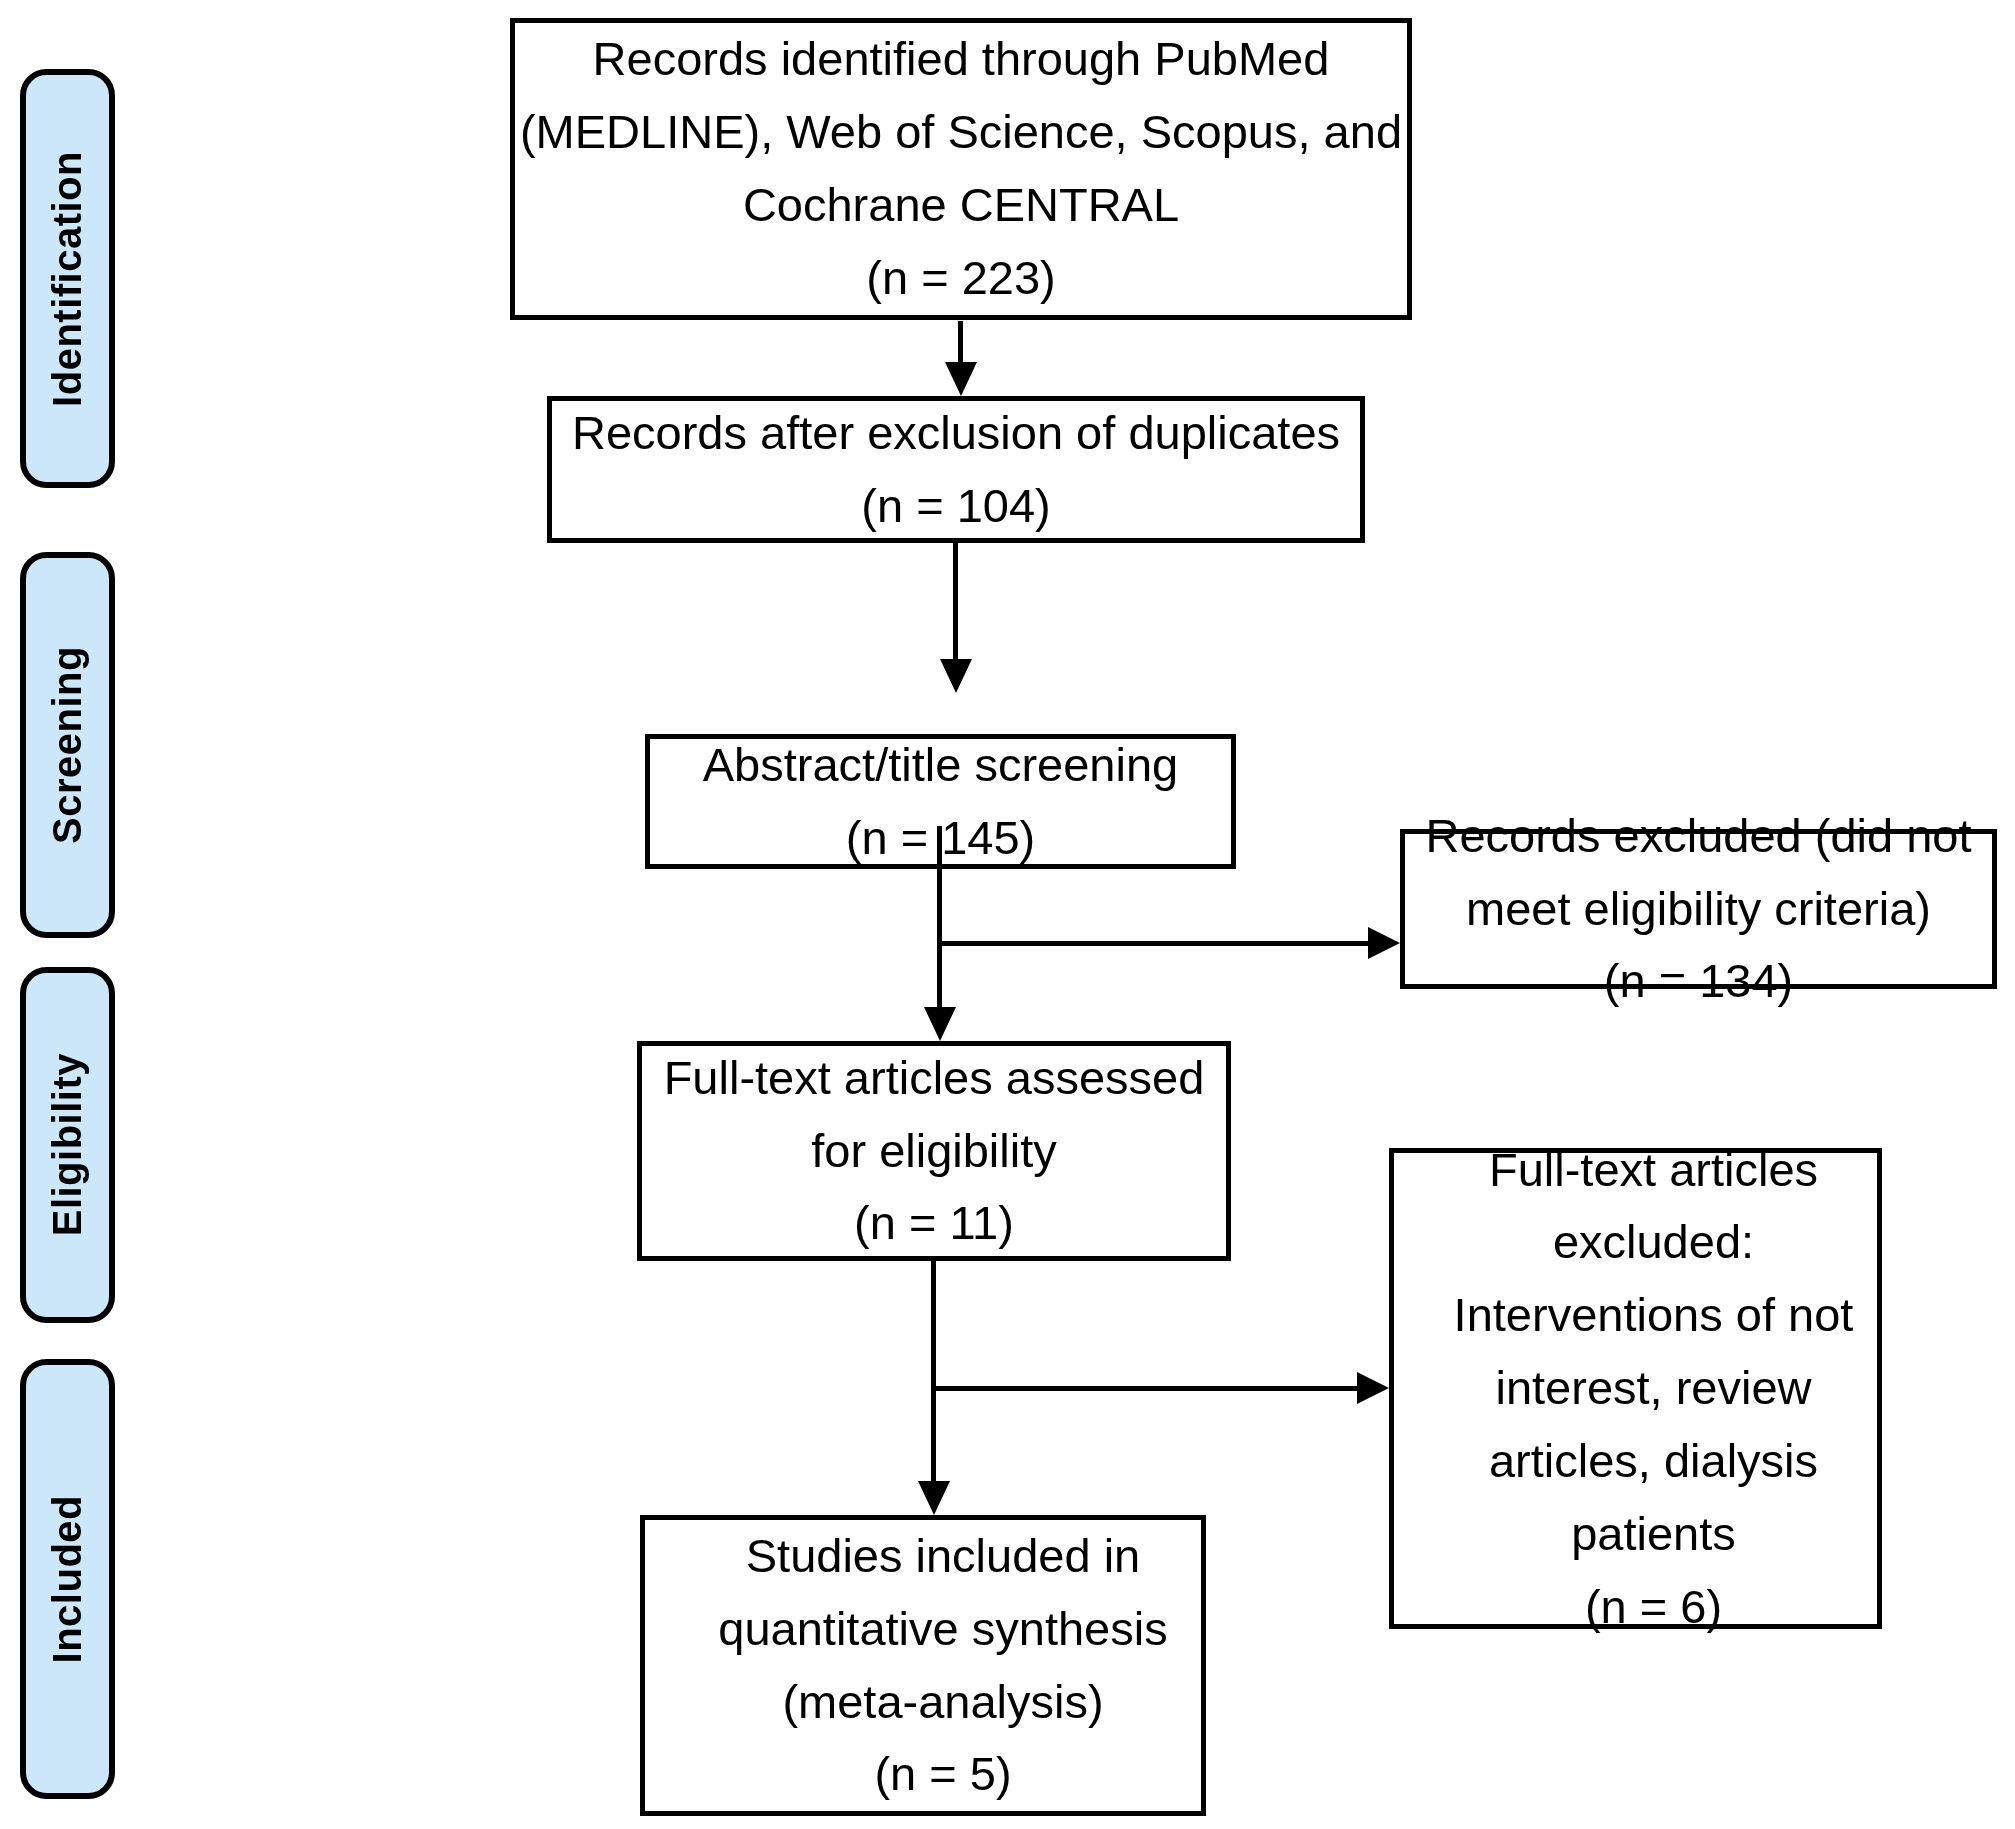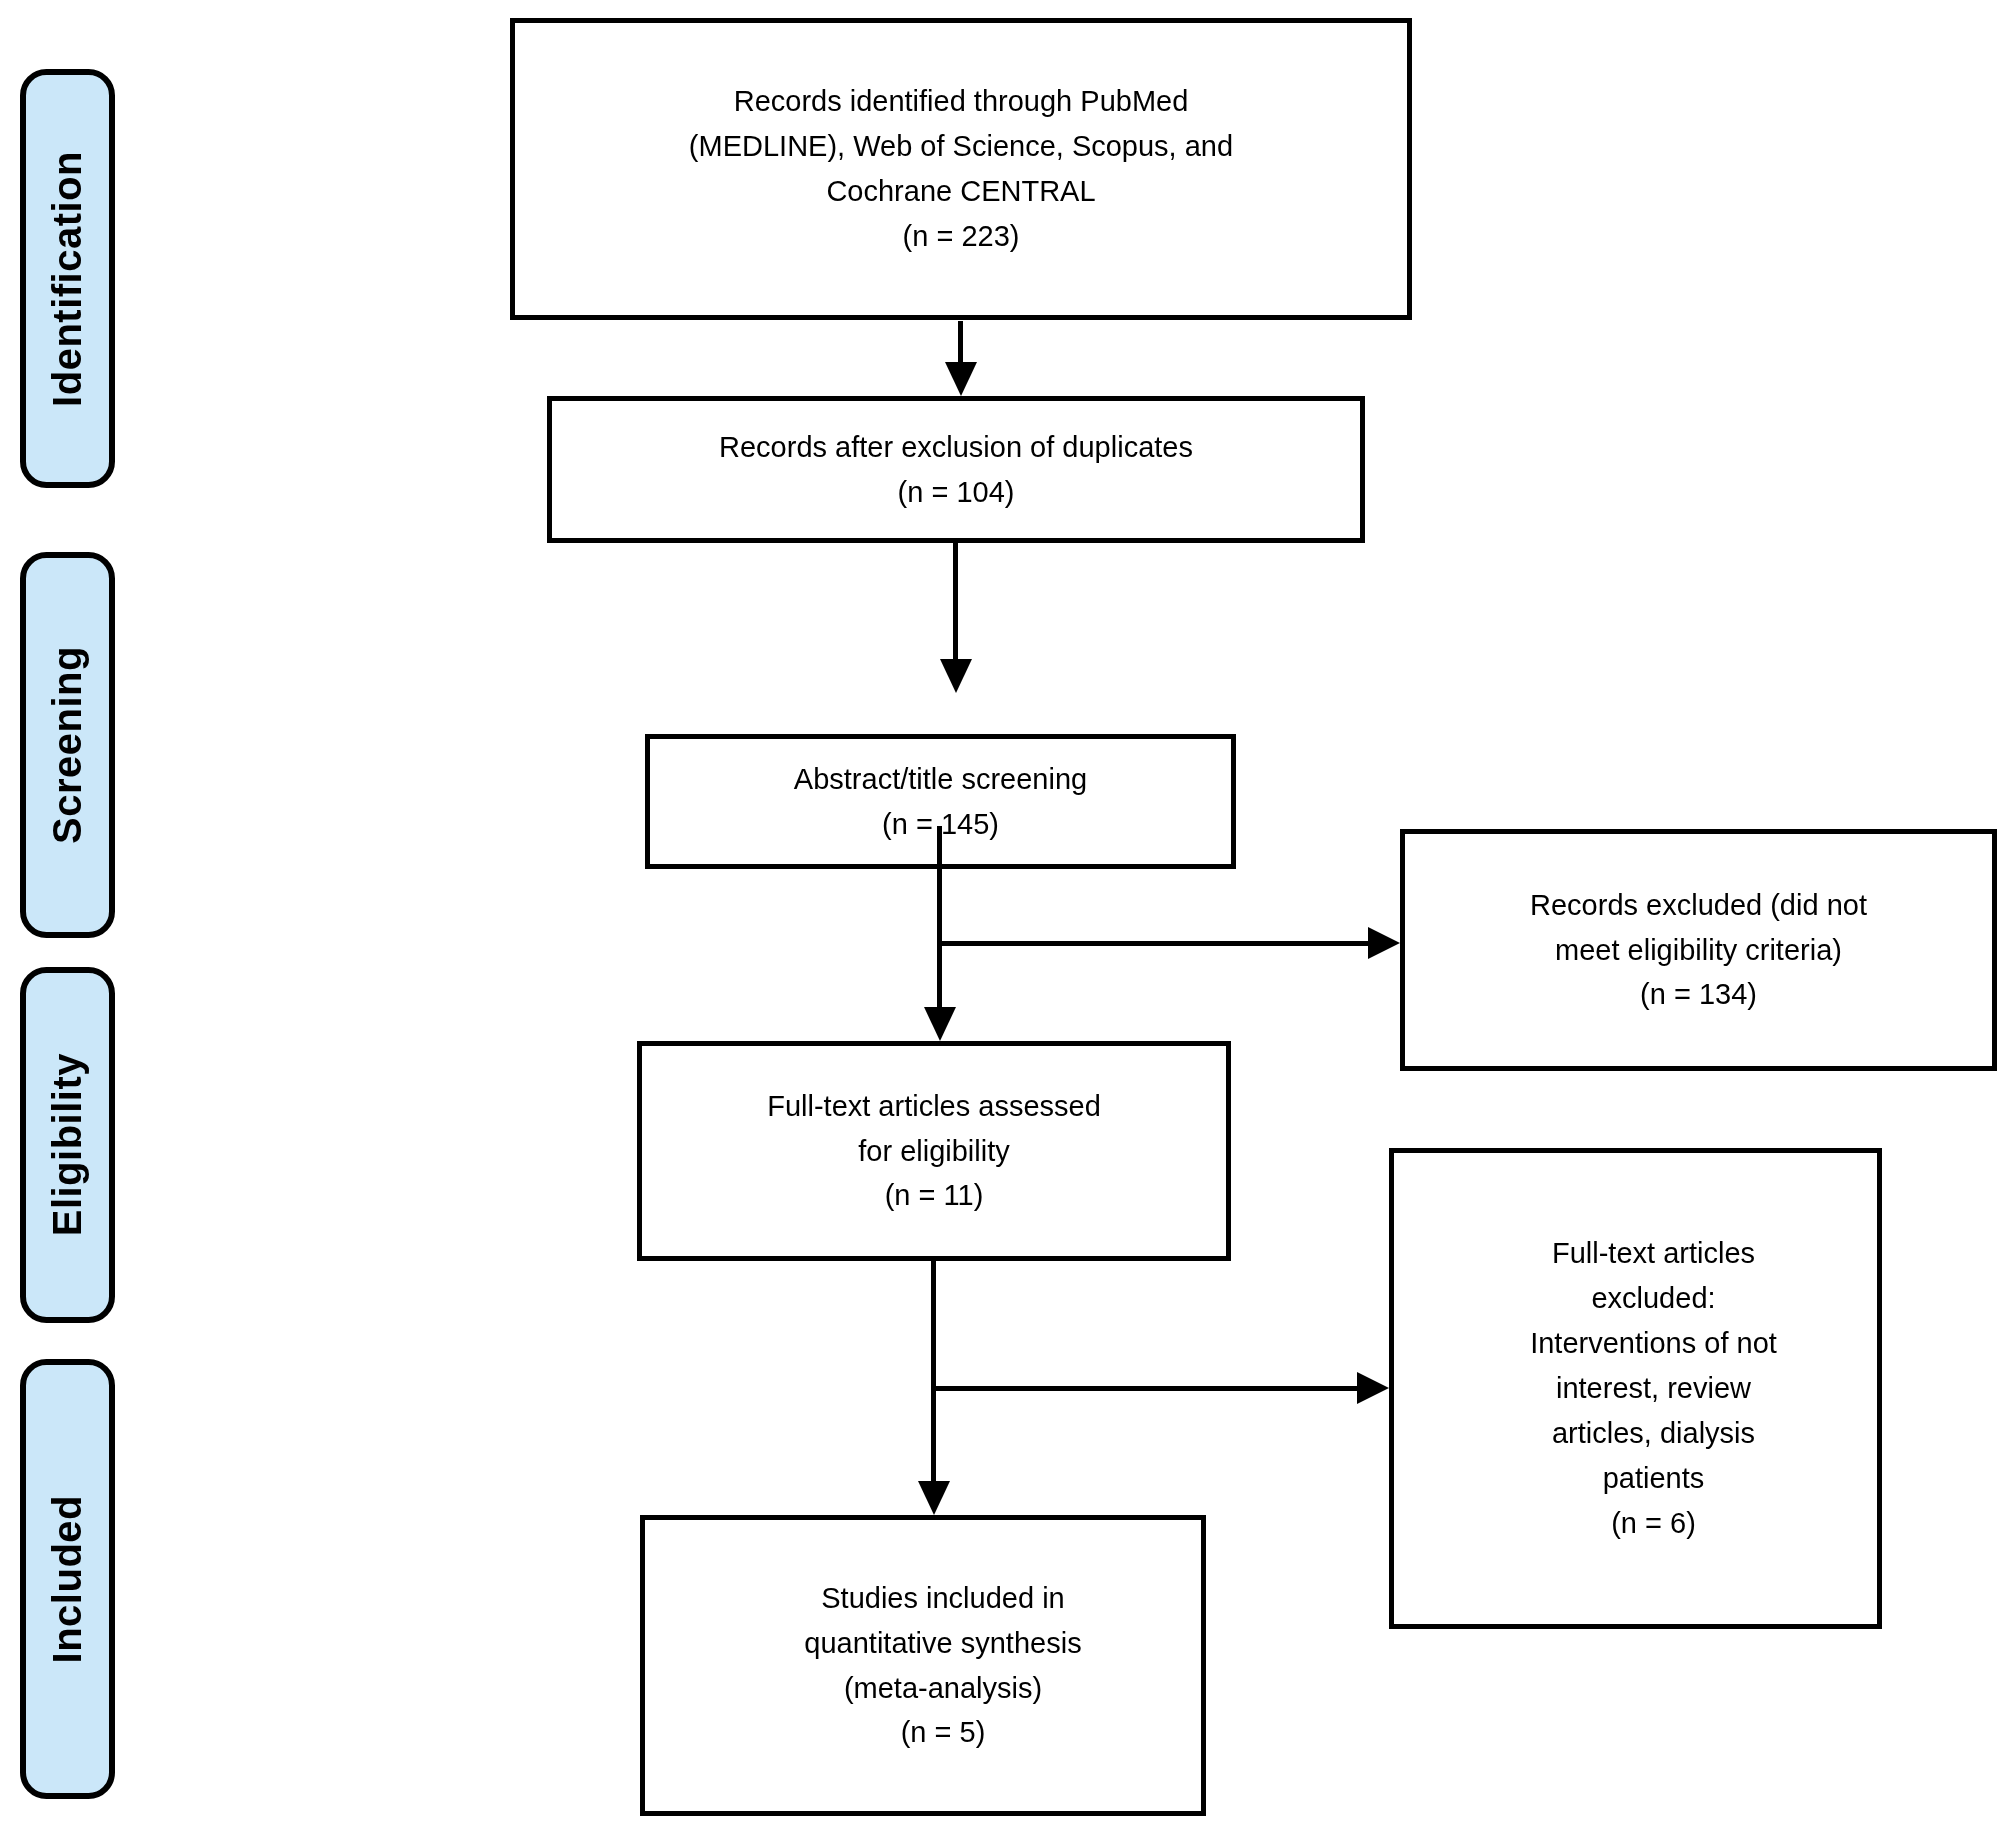--- a/index.html
+++ b/index.html
@@ -42,21 +42,21 @@
     position:absolute;
     box-sizing:border-box;
     border:5px solid var(--line);
     background:var(--box-fill);
     display:flex;
     align-items:center;
     justify-content:center;
     text-align:center;
   }
   .node-text{
-    font-size:29px;
+    font-size:47px;
     line-height:1.55;
     white-space:pre-line;
     display:block;
     width:100%;
   }
   .vline,.hline{position:absolute;background:var(--line);}
   .vline{width:5px;}
   .hline{height:5px;}
   .head-down{
     position:absolute;width:0;height:0;
@@ -99,21 +99,21 @@
   <div class="node" style="left:547px;top:396px;width:818px;height:147px;">
     <span class="node-text">Records after exclusion of duplicates
 (n = 104)</span>
   </div>
 
   <div class="node" style="left:645px;top:734px;width:591px;height:135px;">
     <span class="node-text">Abstract/title screening
 (n = 145)</span>
   </div>
 
-  <div class="node" style="left:1400px;top:829px;width:597px;height:242px;">
+  <div class="node" style="left:1400px;top:829px;width:597px;height:160px;">
     <span class="node-text">Records excluded (did not
 meet eligibility criteria)
 (n = 134)</span>
   </div>
 
   <div class="node" style="left:637px;top:1041px;width:594px;height:220px;">
     <span class="node-text">Full-text articles assessed
 for eligibility
 (n = 11)</span>
   </div>

